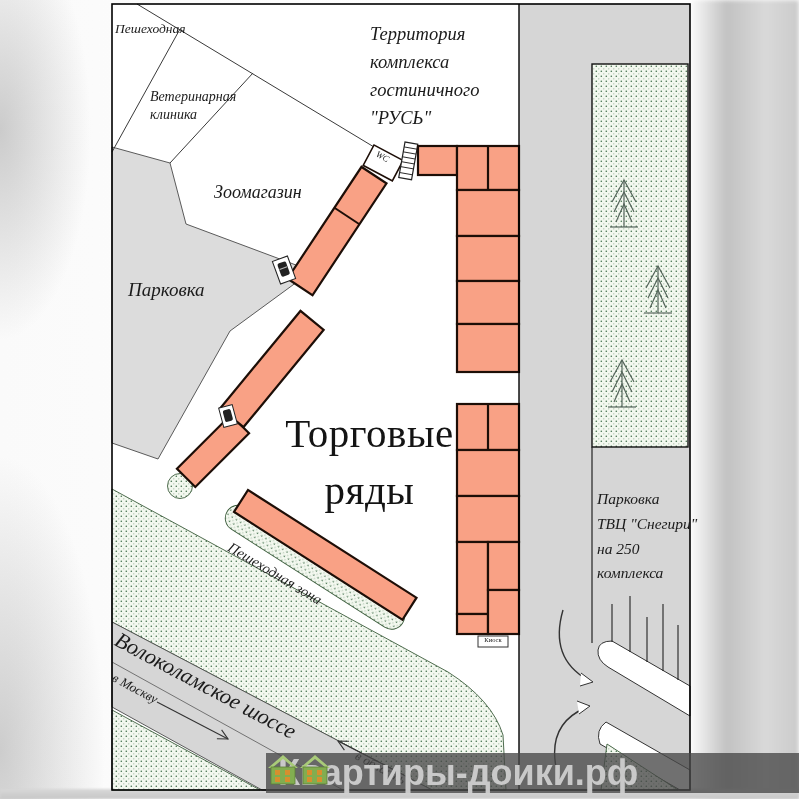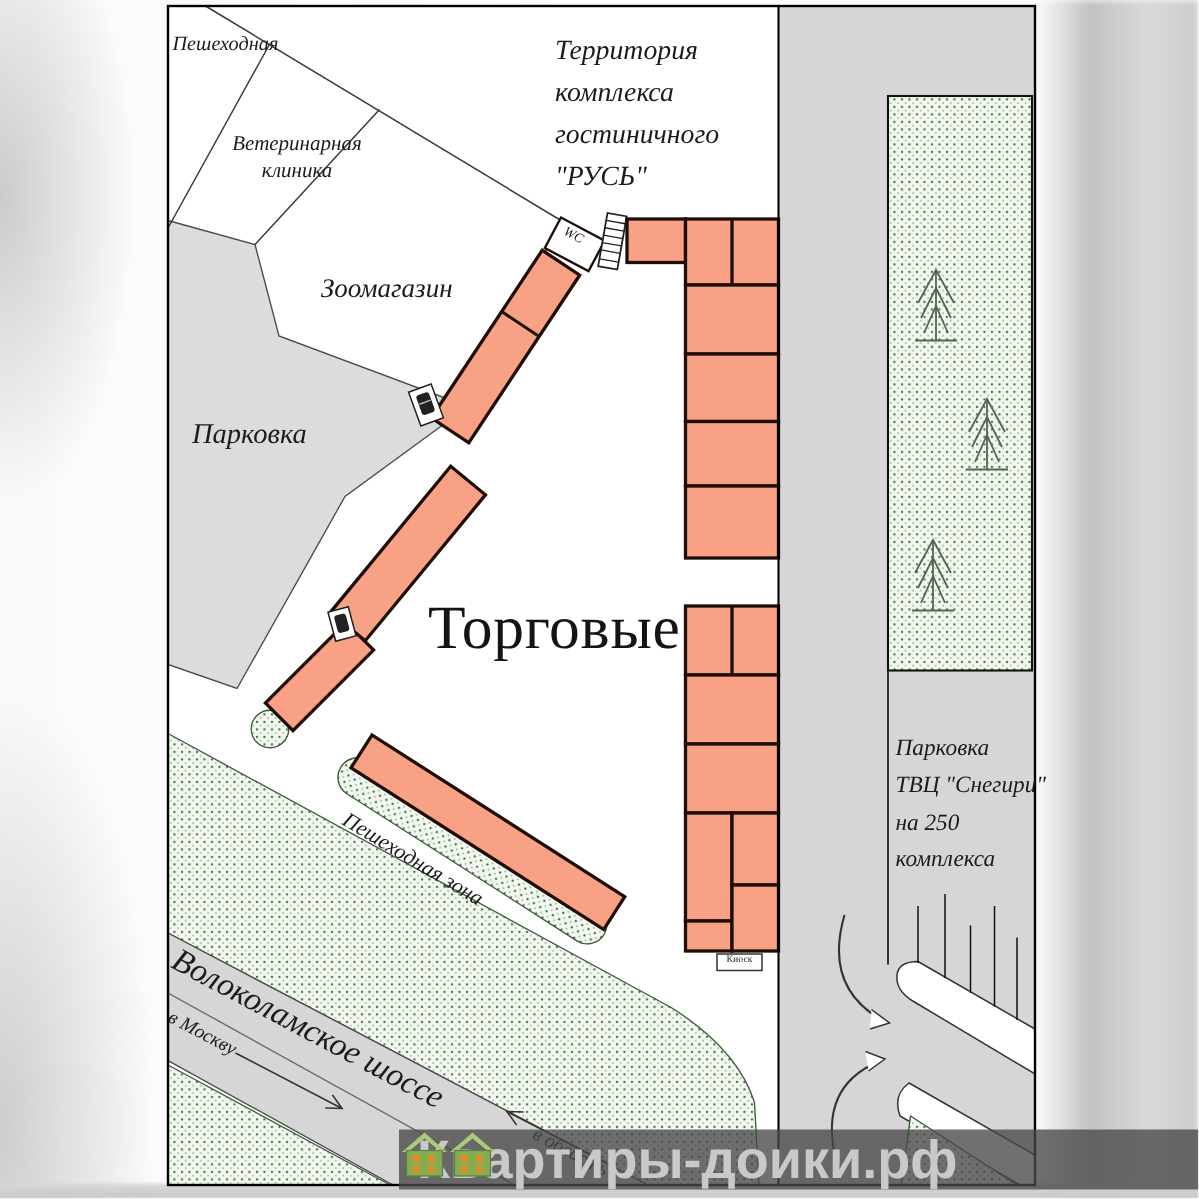--- a/index.html
+++ b/index.html
@@ -13,21 +13,21 @@
             background:linear-gradient(to right, rgba(200,200,200,0) 0%, #c2c2c2 35%, #d9d9d9 70%, #cbcbcb 100%);
             filter:blur(2px);}
   .bg-bottom{position:absolute;left:0;top:789px;width:799px;height:10px;
              background:linear-gradient(to bottom,#d8d8d8,#c7c7c7);filter:blur(1px);}
   svg{position:absolute;left:0;top:0;}
   .lbl{position:absolute;font-style:italic;color:#1b1b1b;white-space:nowrap;line-height:1.25;}
   .lbl .ln{white-space:nowrap;}
   #lbl-title{font-style:normal;color:#141414;font-size:41px;line-height:1.38;text-align:center;
              width:195px;white-space:normal;letter-spacing:.5px;}
   #lbl-hotel{font-size:18.5px;line-height:1.52;}
-  #lbl-vet{font-size:14px;text-align:center;}
+  #lbl-vet{font-size:14px;text-align:left;}
   #lbl-snegiri{font-size:15.5px;line-height:1.6;}
   .rot{transform-origin:left top;}
   #watermark{position:absolute;left:266px;top:753px;width:533px;height:40px;
              background:rgba(72,72,72,.78);display:flex;align-items:center;
              padding-left:12px;box-sizing:border-box;}
   #watermark .wm-txt{font-family:"Liberation Sans",sans-serif;font-weight:bold;
              font-size:36px;color:#c9c9c9;line-height:1;}
 </style>
 </head>
 <body>
@@ -189,22 +189,23 @@
 
   <div class="lbl" id="lbl-hotel" style="left:370px;top:20px;">
     <div class="ln">Территория</div>
     <div class="ln">комплекса</div>
     <div class="ln">гостиничного</div>
     <div class="ln">"РУСЬ"</div>
   </div>
 
   <div class="lbl" style="left:128px;top:278px;font-size:19px;">Парковка</div>
 
-  <div class="lbl" id="lbl-title" style="left:272px;top:390px;">
+  <div class="lbl" id="lbl-title" style="left:272px;top:405px;">
     <div class="ln">Торговые</div>
+    <div class="ln">ряды</div>
   </div>
 
   <div class="lbl rot" style="left:379px;top:149px;font-size:9px;transform:rotate(28deg);">WC</div>
 
   <div class="lbl" style="left:480px;top:637px;font-size:6.5px;font-style:normal;width:26px;text-align:center;white-space:normal;line-height:1;">Киоск</div>
 
   <div class="lbl rot" style="left:234px;top:538px;font-size:14.5px;transform:rotate(31deg);">Пешеходная зона</div>
 
   <div class="lbl rot" style="left:123px;top:626px;font-size:22px;transform:rotate(28deg);">Волоколамское шоссе</div>
 

